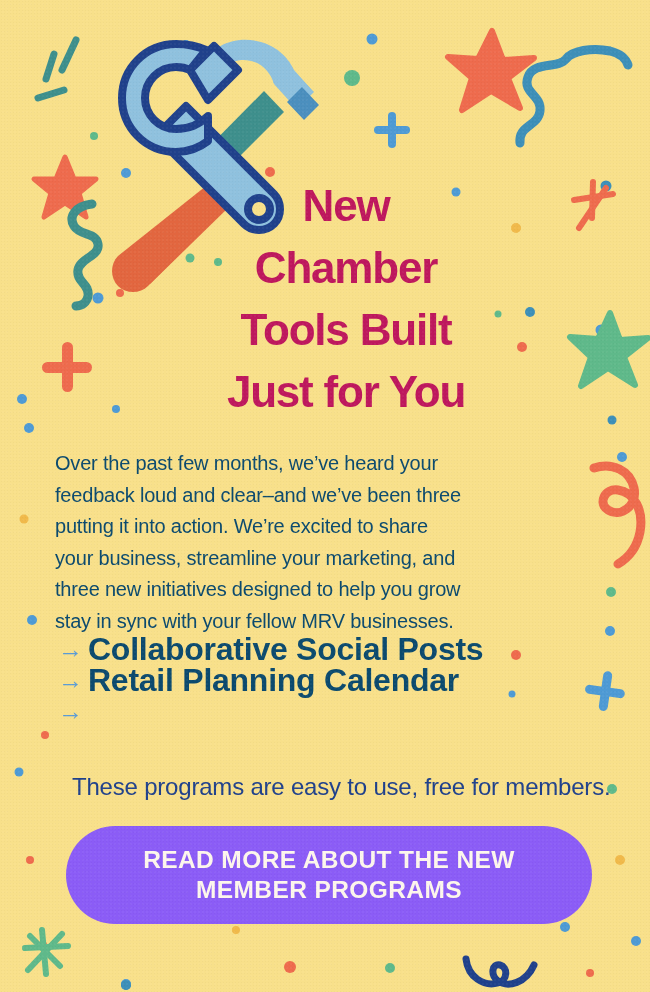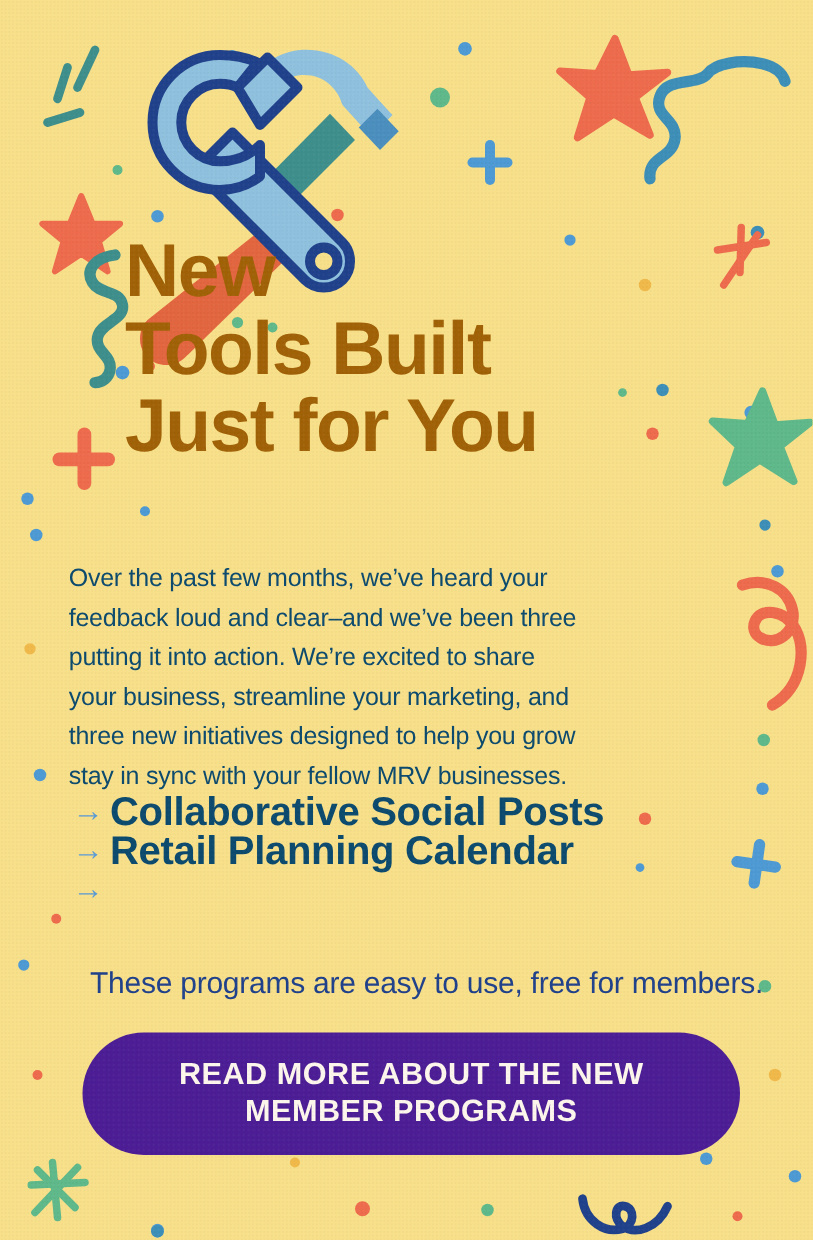--- a/index.html
+++ b/index.html
@@ -23,24 +23,24 @@
     background-position:0 0, 1px 2px;
     opacity:.75;
     z-index:60;
   }
   .deco{position:absolute;z-index:1;}
   svg{display:block;overflow:visible;}
 
   
   #headline{
     position:absolute;left:100px;top:146px;width:492px;
-    text-align:left;
-    color:#a16207;
+    text-align:center;
+    color:#be185d;
     font-weight:700;
-    font-size:60px;
+    font-size:44px;
     line-height:62px;
     letter-spacing:-1.2px;
     z-index:20;
   }
   #headline .hl{display:block;white-space:nowrap;}
 
   
   #body-para{
     position:absolute;left:55px;top:428px;width:540px;
     color:#0c4a6e;
@@ -80,21 +80,21 @@
     font-size:24px;line-height:30px;letter-spacing:-.2px;
     z-index:20;
     margin-left:17px;
   }
   #closing .ln{display:block;white-space:nowrap;}
 
   
   #cta{
     position:absolute;left:66px;top:826px;
     width:526px;height:98px;
-    background:#4c1d95;
+    background:#8b5cf6;
     border:none;border-radius:49px;
     color:#FDF6EC;
     font-family:"Liberation Sans", sans-serif;
     font-weight:700;
     font-size:24.5px;
     line-height:30px;
     letter-spacing:.4px;
     cursor:pointer;
     display:flex;align-items:center;justify-content:center;
     z-index:25;
@@ -262,20 +262,21 @@
     </g>
   </svg>
 
   <svg class="deco" style="left:462px;top:955px;width:80px;height:40px;" viewBox="0 0 80 40">
     <path d="M4 4 C6 22 22 32 36 28 C46 25 46 12 38 10
              C30 8 28 20 36 26 C46 33 64 28 72 10" fill="none" stroke="#20418B" stroke-width="7" stroke-linecap="round"></path>
   </svg>
 
   <h1 id="headline">
     <span class="hl">New</span>
+    <span class="hl">Chamber</span>
     <span class="hl">Tools Built</span>
     <span class="hl">Just for You</span>
   </h1>
 
   <p id="body-para">
     <span class="ln">Over the past few months, we’ve heard your</span>
     <span class="ln">feedback loud and clear–and we’ve been three</span>
     <span class="ln">putting it into action. We’re excited to share</span>
     <span class="ln">your business, streamline your marketing, and</span>
     <span class="ln">three new initiatives designed to help you grow</span>

